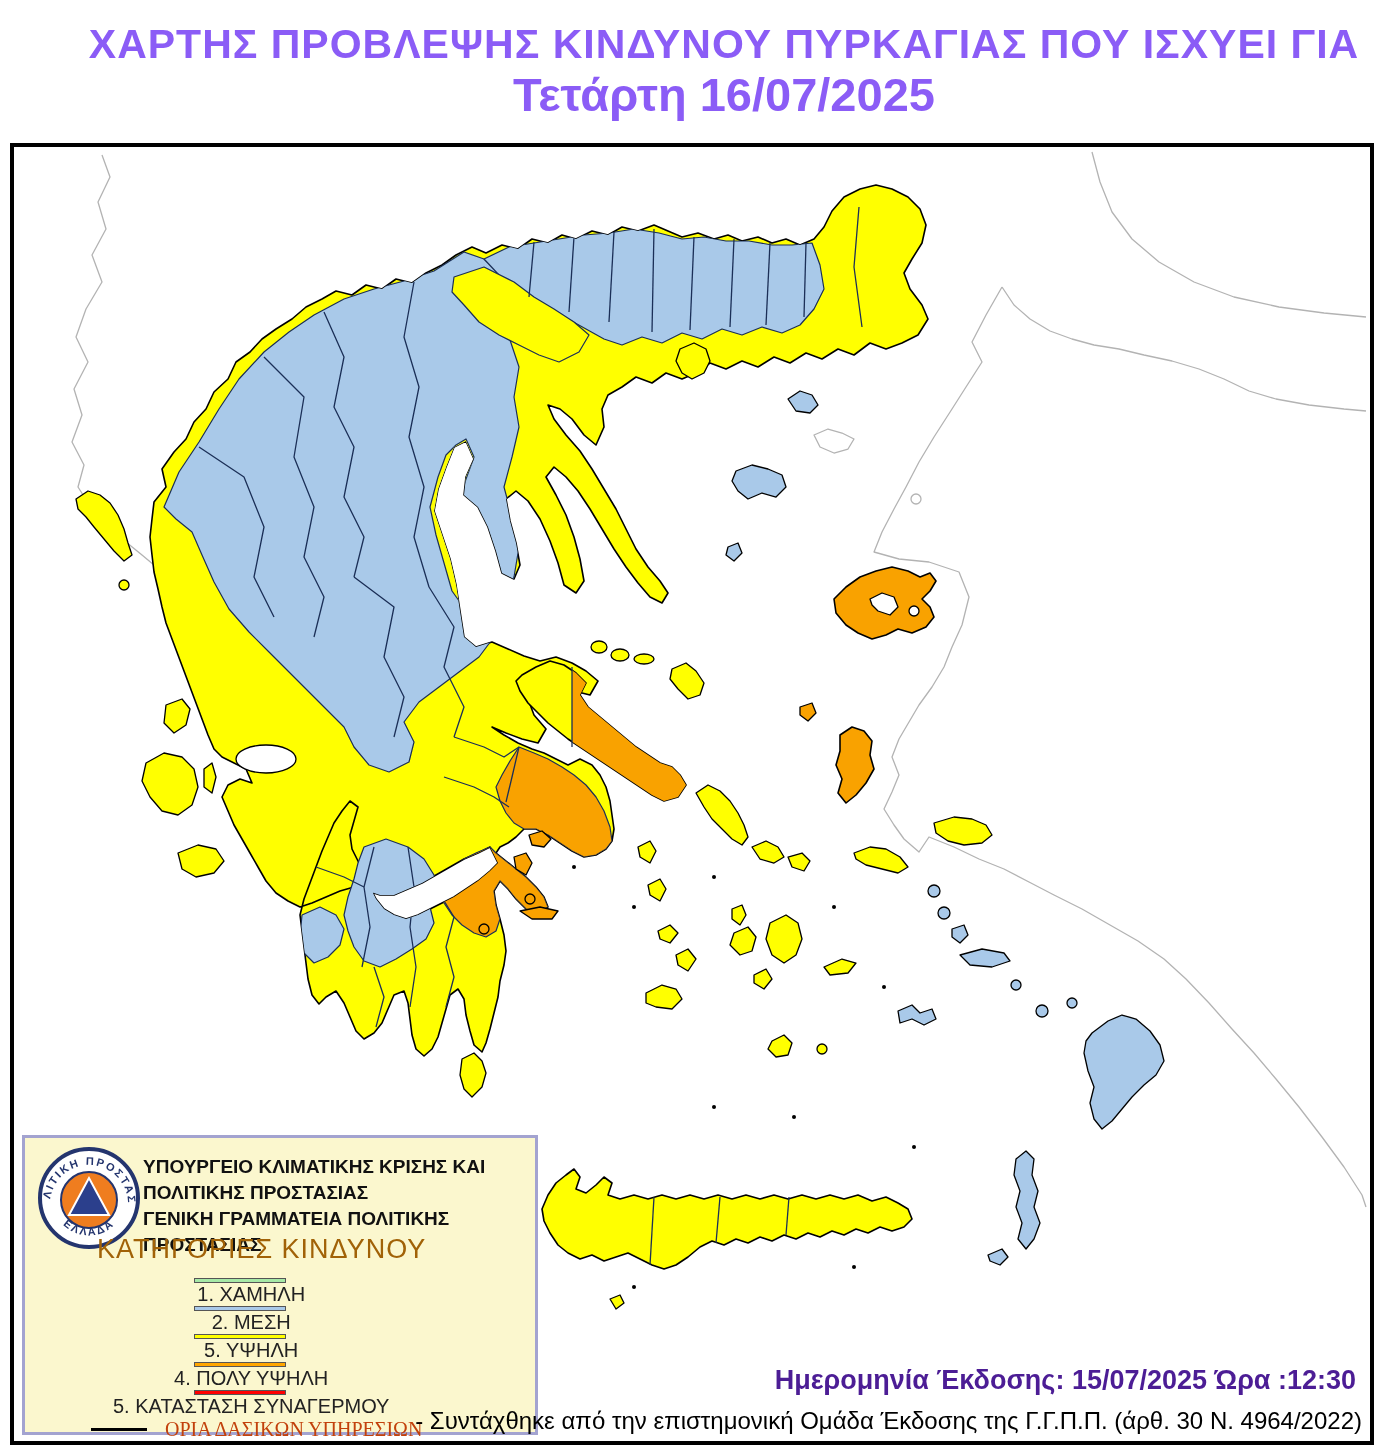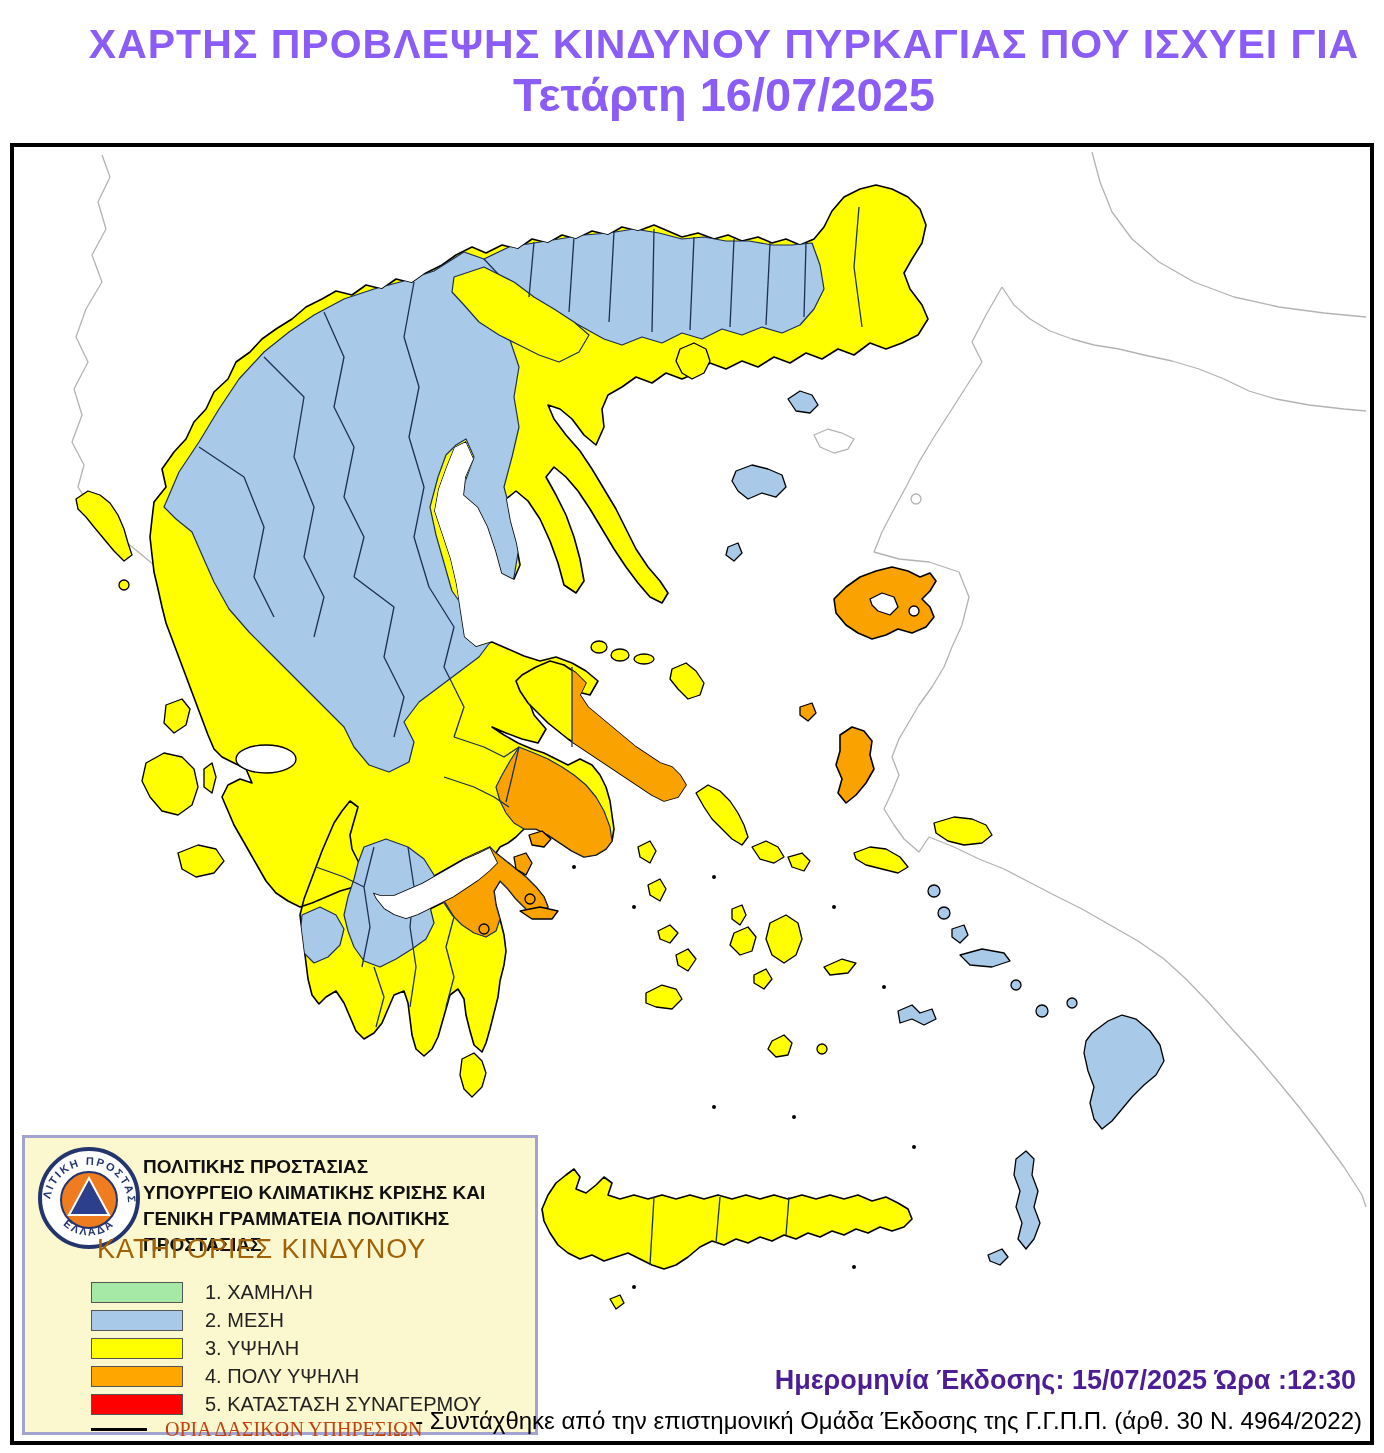--- a/index.html
+++ b/index.html
@@ -22,21 +22,21 @@
   .grey{stroke:var(--c-neighbor,#b3b3b3);stroke-width:1.3;fill:none;stroke-linejoin:round;}
   .whitehole{fill:#fff;}
   
   .legend{position:absolute;left:8px;top:988px;width:516px;height:300px;background:#fbf7ce;
           border:3px solid #a3a3d0;box-sizing:border-box;}
   .legend-logo{position:absolute;left:12px;top:8px;}
   .org{position:absolute;left:118px;top:16px;width:392px;font-size:19px;font-weight:bold;
        color:#111;line-height:26px;}
   .cat-title{position:absolute;left:72px;top:96px;font-size:27px;color:#a16207;letter-spacing:1px;}
   .legend-rows{position:absolute;left:66px;top:140px;}
-  .legend-row{display:flex;align-items:center;height:28px;}
+  .legend-row{display:flex;align-items:center;height:28px;flex-direction:column;}
   .sw{display:inline-block;width:92px;height:21px;border:1px solid #555;box-sizing:border-box;background:#ccc;}
   .legend-row .lbl{margin-left:22px;font-size:20px;color:#222;white-space:nowrap;}
   .boundary-row{position:absolute;left:66px;top:278px;display:flex;align-items:center;height:26px;}
   .bline{display:inline-block;width:56px;height:0;border-top:3px solid #000;}
   .boundary-row .lbl{margin-left:18px;font-size:20px;color:#c2410c;white-space:nowrap;font-family:Liberation Serif, serif;}
   
   .issue-line{position:absolute;right:14px;top:1218px;font-size:27px;font-weight:bold;color:#4c1d95;white-space:nowrap;}
   .credit-line{position:absolute;right:8px;top:1260px;font-size:24px;color:#000;white-space:nowrap;margin-left:20px;}
   .logo-ring-text{font-size:11px;font-weight:bold;letter-spacing:2px;fill:#24356e;}
 </style>
@@ -215,37 +215,37 @@
         <circle cx="52" cy="54" r="28" fill="#ef7d1f" stroke="#24356e" stroke-width="2"></circle>
         <polygon points="52,32 32,69 72,69" fill="#2b3f8c" stroke="#ffffff" stroke-width="2"></polygon>
         <text class="logo-ring-text" text-anchor="middle">
           <textPath href="#arcTop" startOffset="50%">ΠΟΛΙΤΙΚΗ ΠΡΟΣΤΑΣΙΑ</textPath>
         </text>
         <text class="logo-ring-text" text-anchor="middle">
           <textPath href="#arcBot" startOffset="50%">ΕΛΛΑΔΑ</textPath>
         </text>
       </svg>
       <div class="org">
+        <div>ΥΠΟΥΡΓΕΙΟ  ΚΛΙΜΑΤΙΚΗΣ ΚΡΙΣΗΣ ΚΑΙ</div>
         <div>ΠΟΛΙΤΙΚΗΣ ΠΡΟΣΤΑΣΙΑΣ</div>
-        <div>ΥΠΟΥΡΓΕΙΟ  ΚΛΙΜΑΤΙΚΗΣ ΚΡΙΣΗΣ ΚΑΙ</div>
         <div>ΓΕΝΙΚΗ ΓΡΑΜΜΑΤΕΙΑ ΠΟΛΙΤΙΚΗΣ ΠΡΟΣΤΑΣΙΑΣ</div>
       </div>
       <div class="cat-title">ΚΑΤΗΓΟΡΙΕΣ ΚΙΝΔΥΝΟΥ</div>
       <div class="legend-rows">
         <div class="legend-row">
           <span class="sw" style="background: rgb(166, 233, 166);"></span>
           <span class="lbl">1. ΧΑΜΗΛΗ</span>
         </div>
         <div class="legend-row">
           <span class="sw" style="background: rgb(169, 201, 233);"></span>
           <span class="lbl">2. ΜΕΣΗ</span>
         </div>
         <div class="legend-row">
           <span class="sw" style="background: rgb(255, 255, 0);"></span>
-          <span class="lbl">3. ΥΨΗΛΗ</span>
+          <span class="lbl">5. ΥΨΗΛΗ</span>
         </div>
         <div class="legend-row">
           <span class="sw" style="background: rgb(255, 166, 0);"></span>
           <span class="lbl">4. ΠΟΛΥ ΥΨΗΛΗ</span>
         </div>
         <div class="legend-row">
           <span class="sw" style="background: rgb(255, 0, 0);"></span>
           <span class="lbl">5. ΚΑΤΑΣΤΑΣΗ ΣΥΝΑΓΕΡΜΟΥ</span>
         </div>
       </div>

